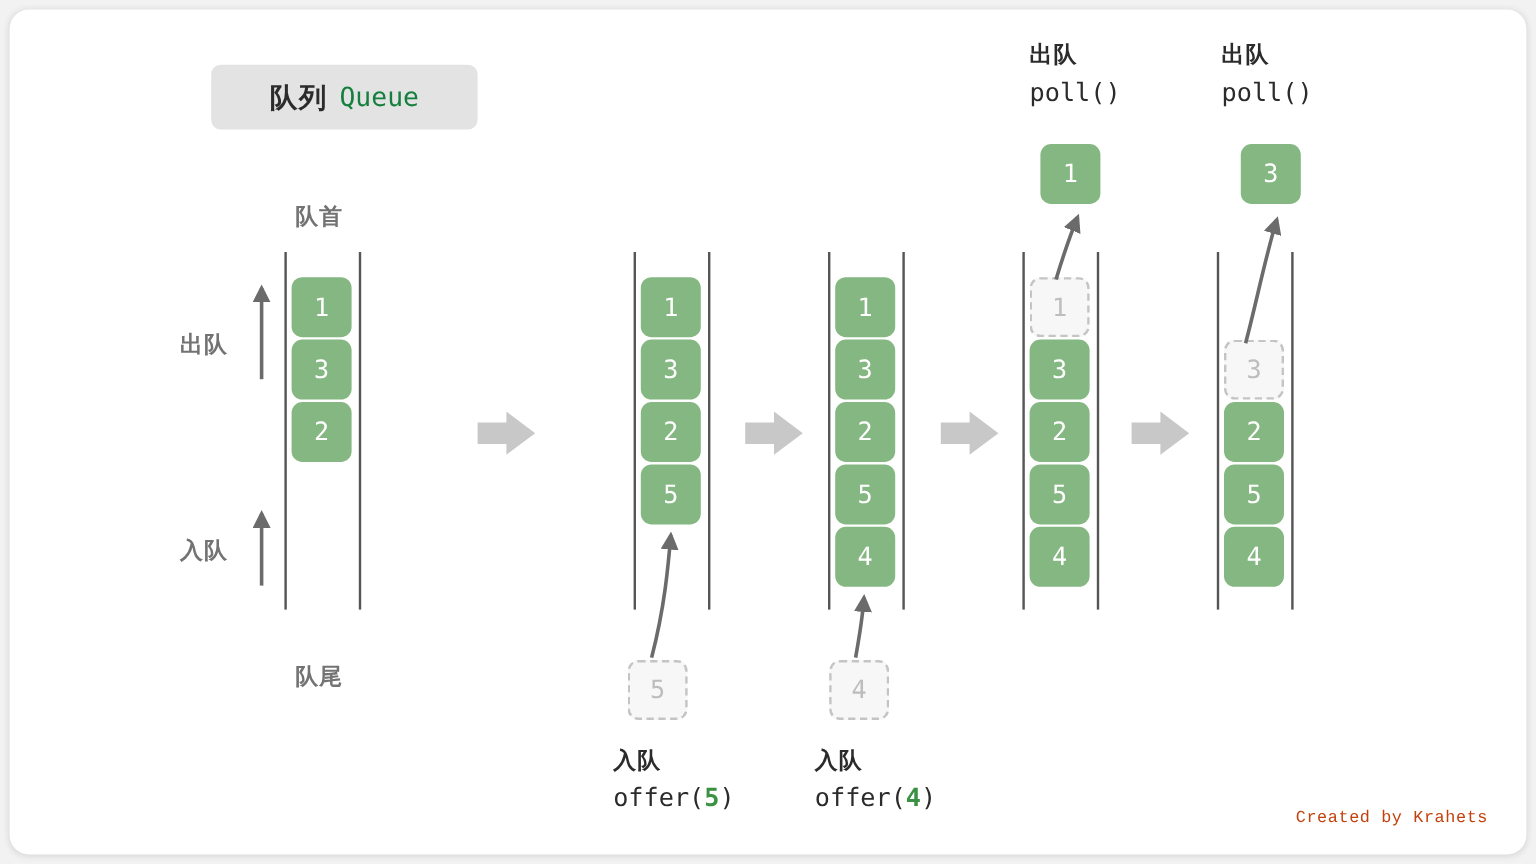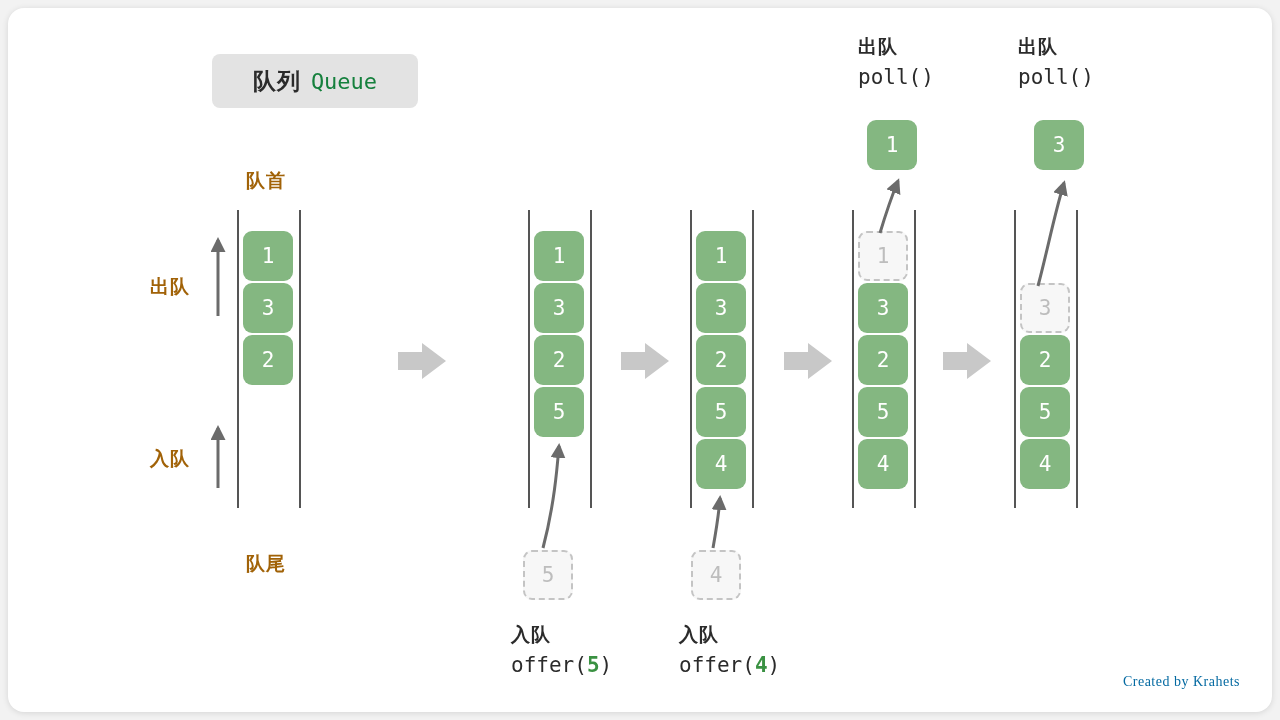--- a/index.html
+++ b/index.html
@@ -22,46 +22,45 @@
     background: #ffffff;
     border-radius: 16px;
     box-shadow: 0 1px 6px rgba(0,0,0,0.12);
     overflow: hidden;
   }
   .abs { position: absolute; }
 
   
   #title-chip {
     left: 168px; top: 46px;
-    width: 206px; height: 54px;
+    width: 222px; height: 54px;
     background: #e3e3e3;
     border-radius: 8px;
     display: flex;
     align-items: center;
     justify-content: center;
     gap: 10px;
-    margin-left: 36px;
   }
   #title-chip .cn {
     font-size: 23px;
     font-weight: bold;
     color: #2b2b2b;
     letter-spacing: 1px;
   }
   #title-chip .en {
     font-family: "DejaVu Sans Mono", monospace;
     font-size: 22px;
     color: #15803d;
   }
 
   
   .cjk-bold {
     font-size: 19px;
     font-weight: bold;
-    color: #a16207;
+    color: #737373;
     white-space: nowrap;
     letter-spacing: 1px;
   }
 
   
   .rail {
     width: 2px;
     background: #555555;
   }
 
@@ -101,23 +100,23 @@
   .op-caption .l2 {
     font-family: "DejaVu Sans Mono", monospace;
     font-size: 21px;
     color: #2b2b2b;
   }
   .op-caption .l2 .arg { color: #3a9142; font-weight: bold; }
 
   
   #credit {
     right: 32px; bottom: 22px;
-    font-family: Liberation Serif, serif;
+    font-family: Liberation Mono, monospace;
     font-size: 14px;
-    color: #0369a1;
+    color: #c2410c;
     letter-spacing: 0.5px;
   }
 
   svg.overlay {
     position: absolute;
     left: 0; top: 0;
     width: 1264px; height: 704px;
     pointer-events: none;
   }
 </style>

